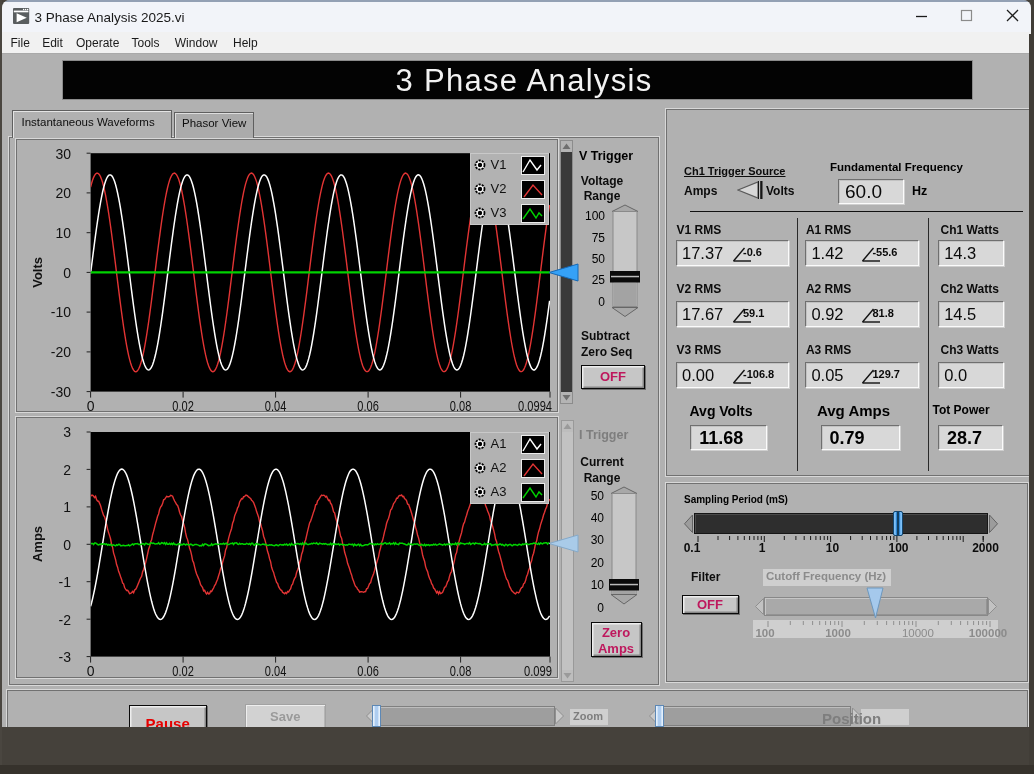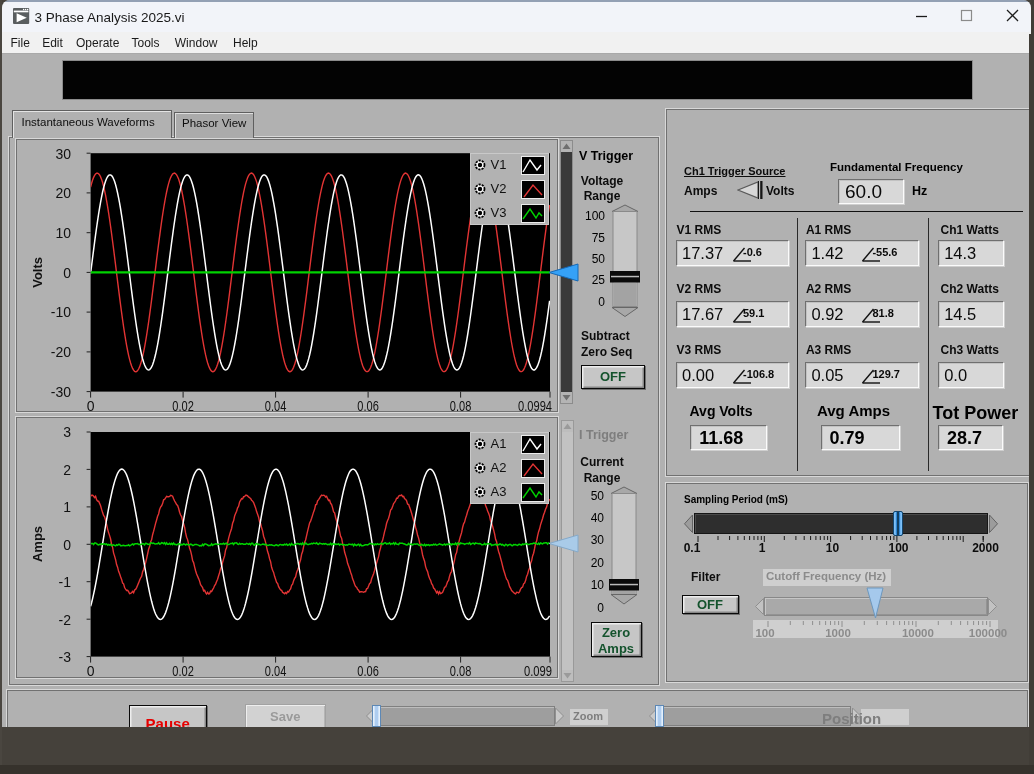--- a/index.html
+++ b/index.html
@@ -9,21 +9,21 @@
 .b13 { font-weight:bold; font-size:12px; color:#0c0c0c; }
 .lbl { position:absolute; white-space:nowrap; }
 .lgt { font-size:13px; color:#111; }
 .numbox { position:absolute; background:#d8d8d8; border:1px solid;
   border-color:#6f6f6f #fbfbfb #fbfbfb #6f6f6f;
   box-shadow: inset 1px 1px 0 #c2c2c2, 1px 1px 0 #cfcfcf; }
 .nv { position:absolute; font-size:16.5px; color:#0a0a0a; }
 .ang { position:absolute; font-size:11px; font-weight:bold; color:#0a0a0a; white-space:nowrap; }
 .btn { position:absolute; background:#c6c6c6; border:1px solid #0a0a0a;
   box-shadow: inset 1.5px 1.5px 0 #eeeeee, inset -1.5px -1.5px 0 #878787, 1px 1px 0 #6f6f6f;
-  text-align:center; font-weight:bold; color:#14532d; }
+  text-align:center; font-weight:bold; color:#be185d; }
 .etch { position:absolute; border:1px solid #717171; box-shadow: 0 0 0 1px #d8d8d8; }
 .gry { color:#7e7e7e; }
 .scalebg { position:absolute; background:#cfcfcf; }
 </style></head><body>
 
 <div class="abs" style="left:2px;top:0;width:1029px;height:727px;background:#b1b1b1;border-radius:8px 8px 0 0;overflow:hidden">
   <div class="abs" style="left:0;top:0;width:1029px;height:2px;background:#93a0b4"></div>
   <div class="abs" style="left:0;top:2px;width:1029px;height:30px;background:#f2f4f9"></div>
   <div class="abs" style="left:0;top:32px;width:1029px;height:22px;background:#f1f1f1;border-bottom:1px solid #a9a9a9"></div>
 
@@ -45,20 +45,21 @@
   </svg>
 
   <div class="lbl" style="left:8.5px;top:36px;font-size:12px;color:#1a1a1a">File</div>
   <div class="lbl" style="left:40.2px;top:36px;font-size:12px;color:#1a1a1a">Edit</div>
   <div class="lbl" style="left:74px;top:36px;font-size:12px;color:#1a1a1a">Operate</div>
   <div class="lbl" style="left:129.5px;top:36px;font-size:12px;color:#1a1a1a">Tools</div>
   <div class="lbl" style="left:172.8px;top:36px;font-size:12px;color:#1a1a1a">Window</div>
   <div class="lbl" style="left:231px;top:36px;font-size:12px;color:#1a1a1a">Help</div>
 
   <div class="abs" style="left:60px;top:60px;width:911px;height:39.5px;background:#030303;border:1px solid #8b8b8b"></div>
+  <div class="lbl" style="left:522px;top:63px;transform:translateX(-50%);font-size:31px;letter-spacing:1.3px;color:#f2f2f2">3 Phase Analysis</div>
 
   <div class="etch" style="left:6.5px;top:136.5px;width:650px;height:548px;"></div>
   <div class="abs" style="left:10px;top:109.5px;width:160px;height:28.5px;background:#b1b1b1;border:1px solid #5f5f5f;border-bottom:none;box-shadow:inset 1px 1px 0 #e4e4e4"></div>
   <div class="abs" style="left:172.4px;top:111.5px;width:80px;height:26px;background:#ababab;border:1px solid #5f5f5f;border-bottom:none;box-shadow:inset 1px 1px 0 #dedede"></div>
   <div class="lbl" style="left:19.5px;top:115.5px;font-size:11.5px;color:#0e0e0e">Instantaneous Waveforms</div>
   <div class="lbl" style="left:180px;top:117px;font-size:11.5px;color:#0e0e0e">Phasor View</div>
 
   <div class="etch" style="left:14px;top:139px;width:542px;height:273px"></div>
   <div class="etch" style="left:14px;top:417px;width:542px;height:261px"></div>
 
@@ -335,21 +336,21 @@
     <div class="lbl" style="left:827.6px;top:428px;font-size:18px;font-weight:bold">0.79</div>
   <div class="lbl b13" style="left:938.6px;top:222.8px">Ch1 Watts</div>
     <div class="numbox" style="left:936.2px;top:240.0px;width:66px;height:26px"></div>
     <div class="nv" style="left:942.2px;top:244.0px">14.3</div>
     <div class="lbl b13" style="left:938.6px;top:281.6px">Ch2 Watts</div>
     <div class="numbox" style="left:936.2px;top:301.4px;width:66px;height:26px"></div>
     <div class="nv" style="left:942.2px;top:305.4px">14.5</div>
     <div class="lbl b13" style="left:938.6px;top:343.0px">Ch3 Watts</div>
     <div class="numbox" style="left:936.2px;top:362.2px;width:66px;height:26px"></div>
     <div class="nv" style="left:942.2px;top:366.2px">0.0</div>
-    <div class="lbl" style="left:930.5px;top:402.5px;font-size:18px;font-weight:bold">Tot Power</div>
+    <div class="lbl" style="left:930.5px;top:402.5px;font-size:12px;font-weight:bold">Tot Power</div>
     <div class="numbox" style="left:935.9px;top:424.8px;width:65px;height:25.5px"></div>
     <div class="lbl" style="left:944.9px;top:428px;font-size:18px;font-weight:bold">28.7</div>
 
   <div class="etch" style="left:663.5px;top:483px;width:362px;height:199px"></div>
   <div class="lbl" style="left:682px;top:494px;font-weight:bold;font-size:10px">Sampling Period (mS)</div>
   <div class="abs" style="left:692px;top:512.5px;width:293.5px;height:21.5px;background:#2e2e2e;border:1px solid #161616;box-shadow:inset 1px 1px 0 #4a4a4a"></div>
   <svg class="abs" style="left:681px;top:512.5px" width="11" height="21.5">
       <polygon points="9.5,2 9.5,19.5 1.5,10.8" fill="#9c9c9c" stroke="#636363" stroke-width="1"></polygon>
     </svg>
   <svg class="abs" style="left:986px;top:512.5px" width="11" height="21.5">
@@ -446,21 +447,21 @@
       <line x1="958.6" y1="0" x2="958.6" y2="4" stroke="#8f8f8f" stroke-width="1"></line>
       <line x1="965.7" y1="0" x2="965.7" y2="4" stroke="#8f8f8f" stroke-width="1"></line>
       <line x1="971.6" y1="0" x2="971.6" y2="4" stroke="#8f8f8f" stroke-width="1"></line>
       <line x1="976.5" y1="0" x2="976.5" y2="4" stroke="#8f8f8f" stroke-width="1"></line>
       <line x1="980.8" y1="0" x2="980.8" y2="4" stroke="#8f8f8f" stroke-width="1"></line>
       <line x1="984.6" y1="0" x2="984.6" y2="4" stroke="#8f8f8f" stroke-width="1"></line>
       <line x1="988.0" y1="0" x2="988.0" y2="6" stroke="#8f8f8f" stroke-width="1"></line>
     </svg>
   <div class="lbl" style="left:763px;top:626.5px;transform:translateX(-50%);font-size:11.5px;font-weight:bold;color:#8b8b8b">100</div>
     <div class="lbl" style="left:836px;top:626.5px;transform:translateX(-50%);font-size:11.5px;font-weight:bold;color:#8b8b8b">1000</div>
-    <div class="lbl" style="left:915.9px;top:626.5px;transform:translateX(-50%);font-size:11.5px;font-weight:bold;color:#8b8b8b">10000</div>
+    <div class="lbl" style="left:915.9px;top:626.5px;transform:translateX(-50%);font-size:11.5px;font-weight:normal;color:#8b8b8b">10000</div>
     <div class="lbl" style="left:986px;top:626.5px;transform:translateX(-50%);font-size:11.5px;font-weight:bold;color:#8b8b8b">100000</div>
 
   <div class="etch" style="left:5px;top:690px;width:1021px;height:70px"></div>
   <div class="btn" style="left:126.7px;top:704.6px;width:78px;height:37px;font-size:15px;line-height:35px;color:#e60000">Pause</div>
   <div class="abs" style="left:242.7px;top:703.8px;width:81px;height:39.5px;background:#d2d2d2;border:1px solid #a2a2a2;box-shadow:inset 1px 1px 0 #eee, inset -1px -1px 0 #b5b5b5;text-align:center;font-weight:bold;font-size:13px;line-height:17px;color:#9a9a9a;padding-top:3px">Save<br>Data</div>
 
   <div class="abs" style="left:371px;top:706px;width:182px;height:20px;background:#9e9e9e;border:1px solid #808080;box-shadow:inset 1px 1px 0 #bdbdbd"></div>
   <svg class="abs" style="left:362.5px;top:706px" width="11" height="20">
       <polygon points="9.5,2 9.5,18 1.5,10" fill="#c9c9c9" stroke="#909090" stroke-width="1"></polygon>
     </svg>

